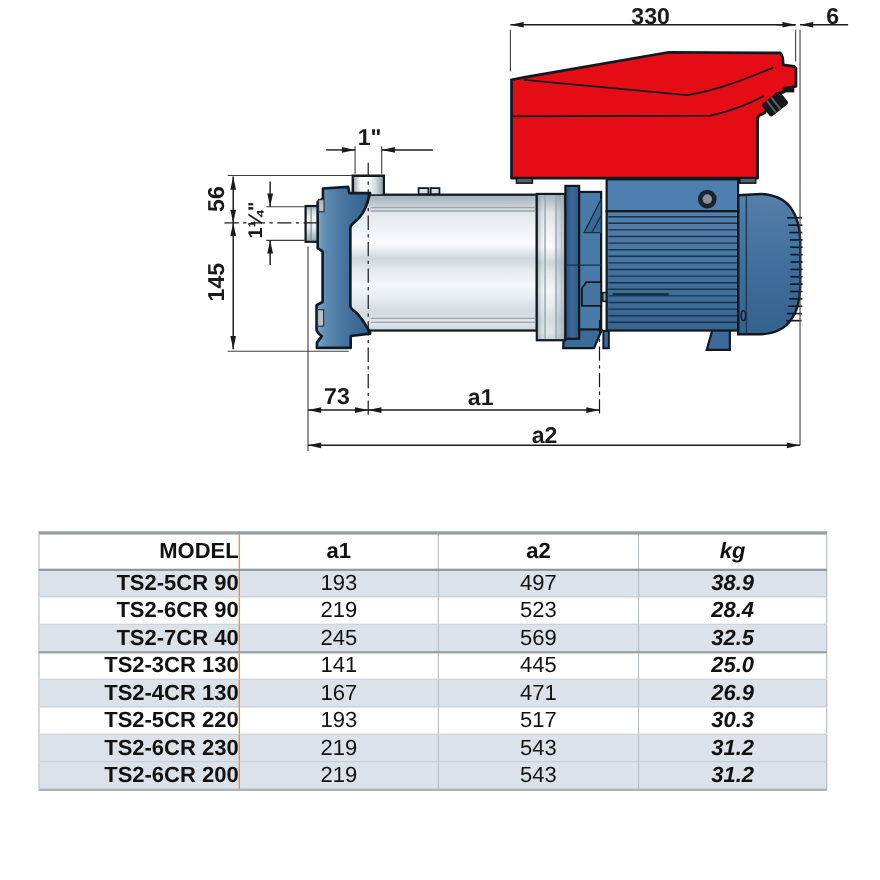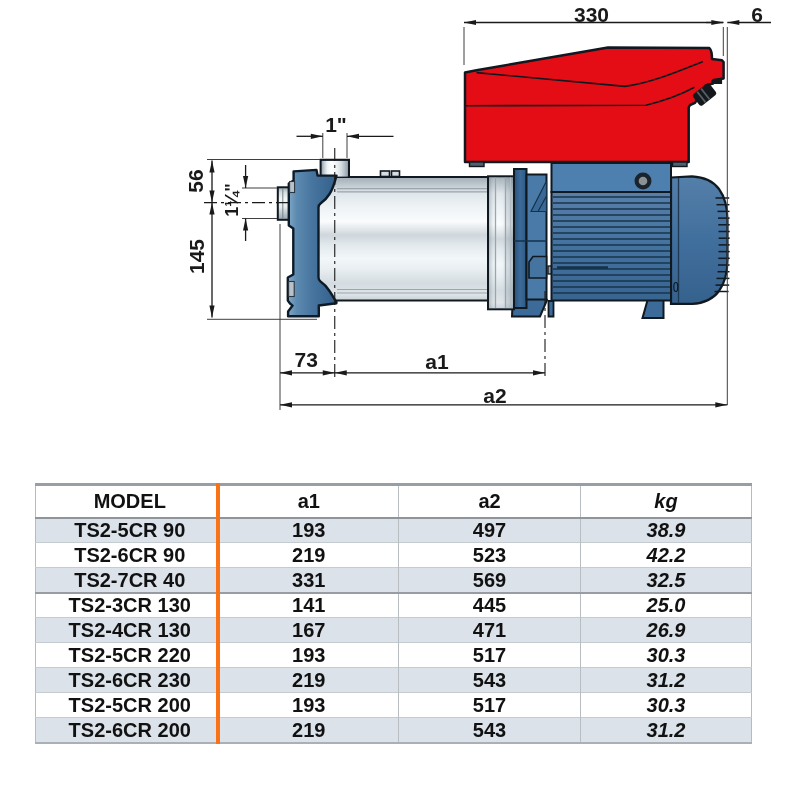--- a/index.html
+++ b/index.html
@@ -4,22 +4,22 @@
 <style>
   html,body{margin:0;padding:0;background:#ffffff;width:800px;height:800px;overflow:hidden;}
   *{box-sizing:border-box;}
   body{font-family:"Liberation Sans", sans-serif;}
   .tablewrap{position:absolute;left:35px;top:483px;width:717px;}
   table{border-collapse:collapse;width:717px;table-layout:fixed;
         border-top:3px solid #989ea3;border-left:1px solid #b5bbc1;border-right:1px solid #b5bbc1;border-bottom:2px solid #aab0b5;}
   td,th{height:25px;padding:0;font-size:20px;color:#111;vertical-align:middle;line-height:1;}
   th{height:33px;font-size:20px;}
   col.c1{width:182px}col.c2{width:181px}col.c3{width:182px}col.c4{width:171px}
-  .m{font-weight:bold;text-align:center;padding-left:8px;border-right:4px solid #f97316;}
-  .n{text-align:center;font-weight:bold;border-right:1px solid #b8bdc2;}
+  .m{font-weight:bold;text-align:right;padding-left:8px;border-right:1px solid #f97316;}
+  .n{text-align:center;font-weight:normal;border-right:1px solid #b8bdc2;}
   .k{text-align:center;font-weight:bold;font-style:italic;}
   tr.sh{background:#dbe2e9;}
   tr{border-bottom:1px solid #c6cbd0;}
   tr.hd{border-bottom:2px solid #8f959b;background:#fff;}
   tr.grp{border-top:2px solid #979da3;}
 </style>
 </head>
 <body>
 <svg width="800" height="470" viewBox="0 0 800 470" style="position:absolute;left:0;top:0;">
   <defs>
@@ -296,25 +296,25 @@
   <tr class="sh">
           <td class="m">TS2-5CR 90</td>
           <td class="n">193</td>
           <td class="n">497</td>
           <td class="k">38.9</td>
         </tr>
   <tr>
           <td class="m">TS2-6CR 90</td>
           <td class="n">219</td>
           <td class="n">523</td>
-          <td class="k">42.2</td>
+          <td class="k">28.4</td>
         </tr>
   <tr class="sh">
           <td class="m">TS2-7CR 40</td>
-          <td class="n">331</td>
+          <td class="n">245</td>
           <td class="n">569</td>
           <td class="k">32.5</td>
         </tr>
   <tr class="grp">
           <td class="m">TS2-3CR 130</td>
           <td class="n">141</td>
           <td class="n">445</td>
           <td class="k">25.0</td>
         </tr>
   <tr class="sh">
@@ -328,26 +328,20 @@
           <td class="n">193</td>
           <td class="n">517</td>
           <td class="k">30.3</td>
         </tr>
   <tr class="sh">
           <td class="m">TS2-6CR 230</td>
           <td class="n">219</td>
           <td class="n">543</td>
           <td class="k">31.2</td>
         </tr>
-  <tr>
-          <td class="m">TS2-5CR 200</td>
-          <td class="n">193</td>
-          <td class="n">517</td>
-          <td class="k">30.3</td>
-        </tr>
   <tr class="sh">
           <td class="m">TS2-6CR 200</td>
           <td class="n">219</td>
           <td class="n">543</td>
           <td class="k">31.2</td>
         </tr>
 </tbody>
     </table>
 </div>
 

